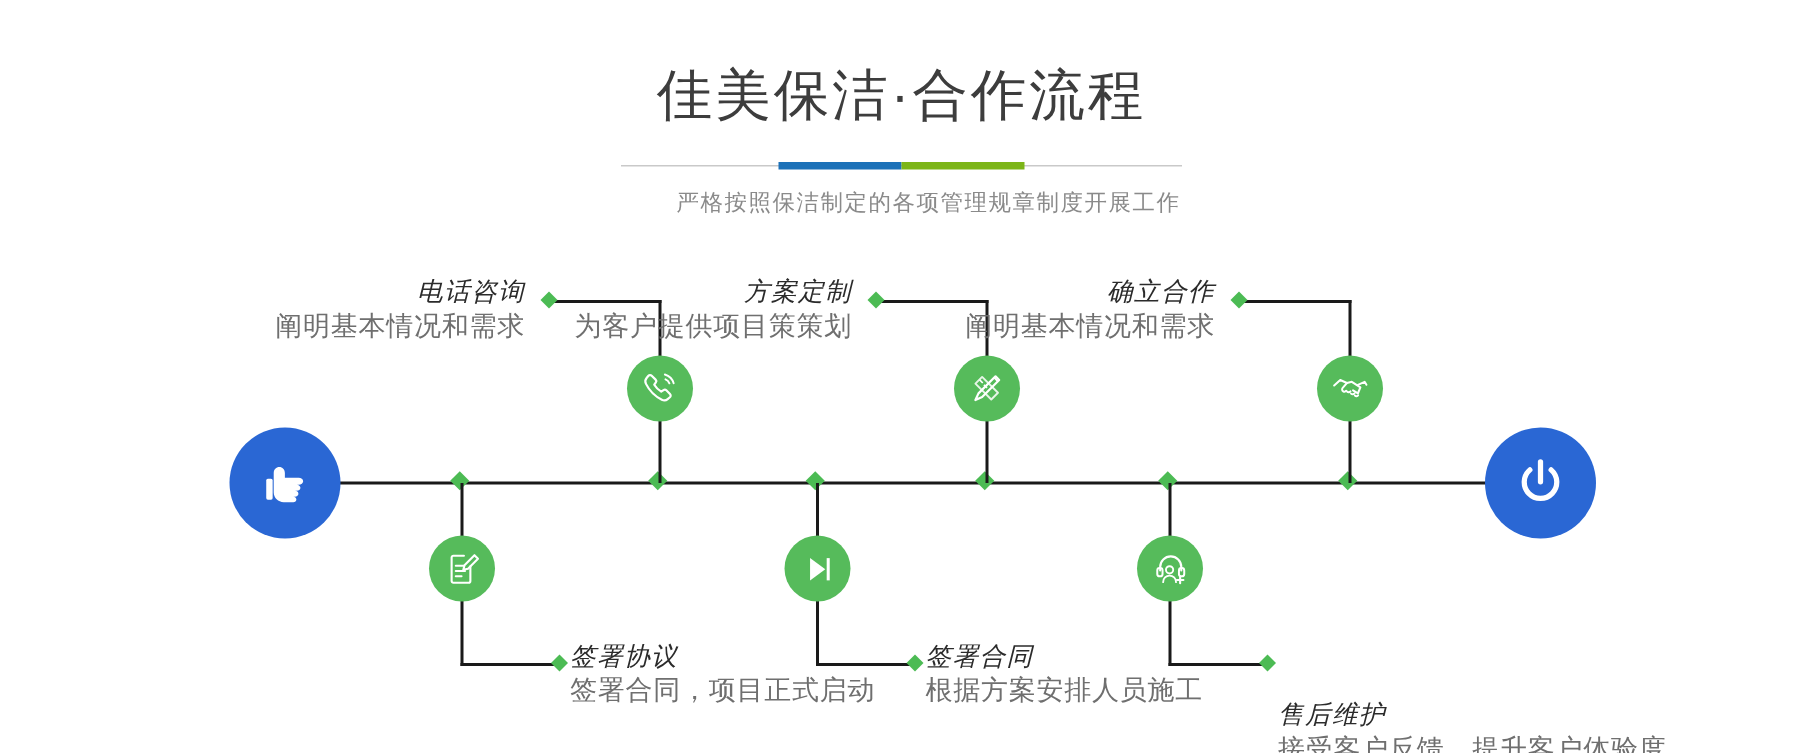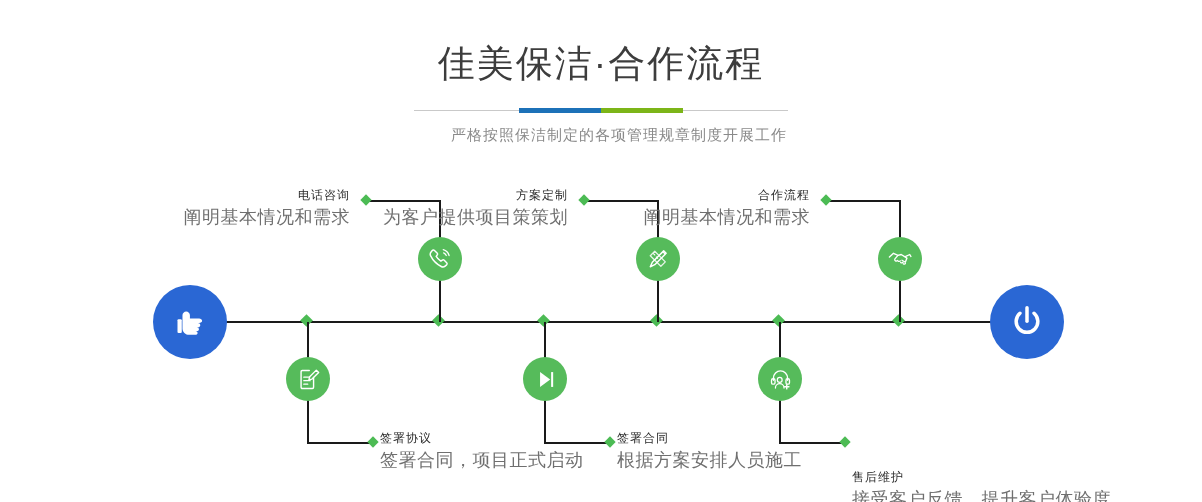--- a/index.html
+++ b/index.html
@@ -80,21 +80,21 @@
   .elbow{
     position:absolute;height:2px;background:#1a1a1a;
   }
   .tipdot{
     position:absolute;width:8px;height:8px;background:#4cbb54;
     transform:rotate(45deg);
   }
 
   .caption{position:absolute;white-space:nowrap;}
   .caption .cap-title{
-    font-size:12px;color:#2b2b2b;line-height:20px;letter-spacing:1px;
+    font-size:17px;color:#2b2b2b;line-height:20px;letter-spacing:1px;font-style:italic;
   }
   .caption .cap-desc{
     font-size:18px;color:#6f6f6f;line-height:18px;margin-top:3px;letter-spacing:0.5px;font-family:Liberation Serif, serif;
   }
   .caption.above{text-align:right;}
   .caption.below{text-align:left;}
 </style>
 </head>
 <body>
 
@@ -229,21 +229,21 @@
             <path d="M13.5 18.5c.9.8 2.2.7 2.9-.2" fill="none" stroke="#ffffff" stroke-width="1.6" stroke-linecap="round"></path>
             <path d="M16.8 20.2c.9.8 2.2.7 2.9-.2" fill="none" stroke="#ffffff" stroke-width="1.6" stroke-linecap="round"></path>
             <path d="M20 21.8c.9.8 2.1.6 2.7-.3" fill="none" stroke="#ffffff" stroke-width="1.6" stroke-linecap="round"></path>
             <path d="M22.5 13 28 10.5l1.5 2.5" fill="none" stroke="#ffffff" stroke-width="1.6" stroke-linecap="round" stroke-linejoin="round"></path>
           </svg>
         </span>
       </div>
       <div class="elbow" style="left:-74px;top:-122px;width:75px;"></div>
       <div class="tipdot" style="left:-78px;top:-126px;"></div>
       <div class="caption above" style="right:90px;top:-137px;">
-        <div class="cap-title">合作流程</div>
+        <div class="cap-title">确立合作</div>
         <div class="cap-desc">阐明基本情况和需求</div>
       </div>
     </div>
 
     <div class="node" style="left:780px;">
       <div class="diamond"></div>
       <div class="stem down" style="height:122px;"></div>
       <div class="icon-bubble" style="top:35px;">
         <span>
           <svg width="25" height="25" viewBox="0 0 32 32">

